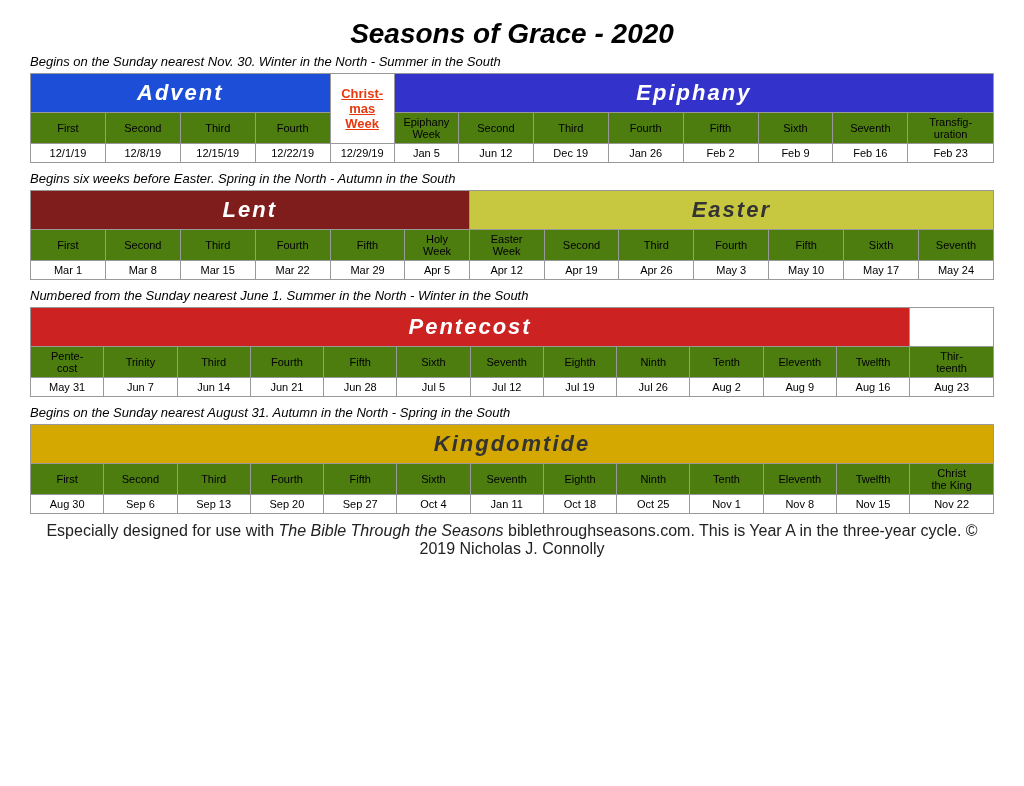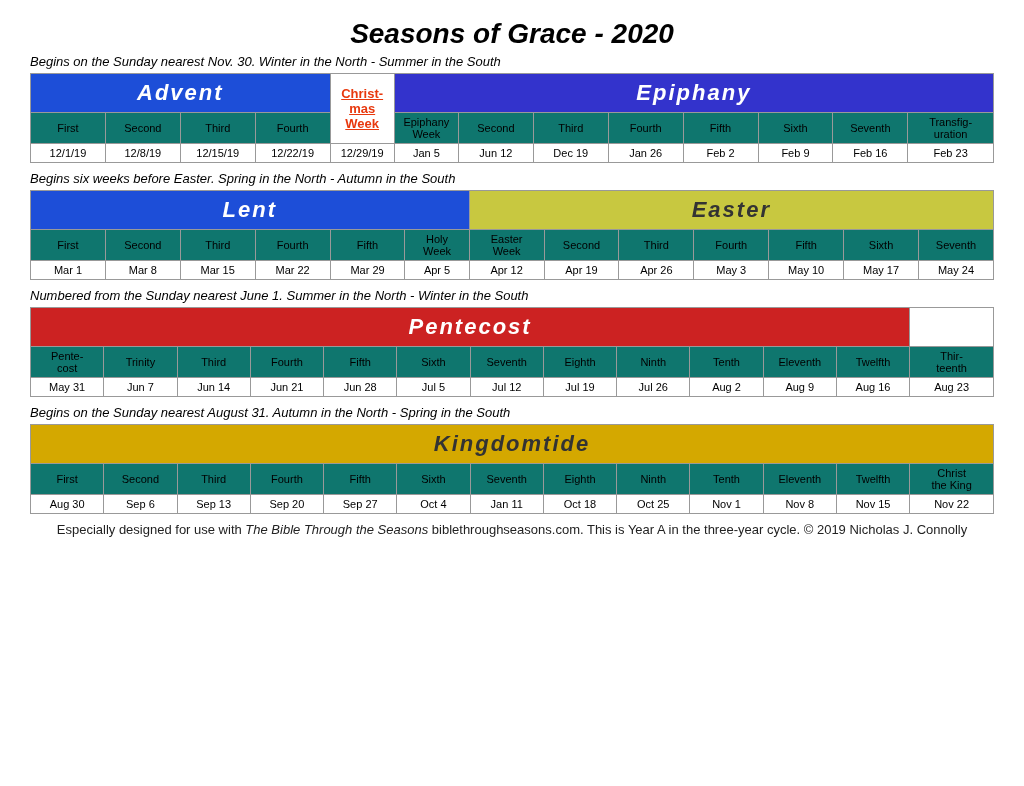--- a/index.html
+++ b/index.html
@@ -42,28 +42,28 @@
       font-size: 22px;
       font-weight: bold;
       font-style: italic;
       letter-spacing: 2px;
       padding: 6px 4px;
       color: white;
     }
     .advent-header { background-color: #1d4ed8; }
     .christmas-header { background-color: #e8380d; color: #e8380d; background-color: white; font-size: 14px; font-weight: bold; font-style: normal; color: #e8380d; text-decoration: underline; }
     .epiphany-header { background-color: #3333cc; }
-    .lent-header { background-color: #1d4ed8; text-align: center; }
+    .lent-header { background-color: #7f1d1d; text-align: center; }
     .easter-header { background-color: #c8c840; color: #333; }
     .pentecost-header { background-color: #cc2222; }
     .kingdomtide-header { background-color: #d4a800; color: #333; }
-    .label-row td { font-size: 11px; font-weight: normal; background: #0f766e; }
+    .label-row td { font-size: 11px; font-weight: normal; background: #4d7c0f; }
     .date-row td { font-size: 11px; background: #fff; }
     .footer-note {
-      font-size: 13px;
+      font-size: 16px;
       text-align: center;
       margin-top: 0;
       color: #222;
     }
     .footer-note em { font-style: italic; }
   </style>
 </head>
 <body>
 
 <h1>Seasons of Grace - 2020</h1>

